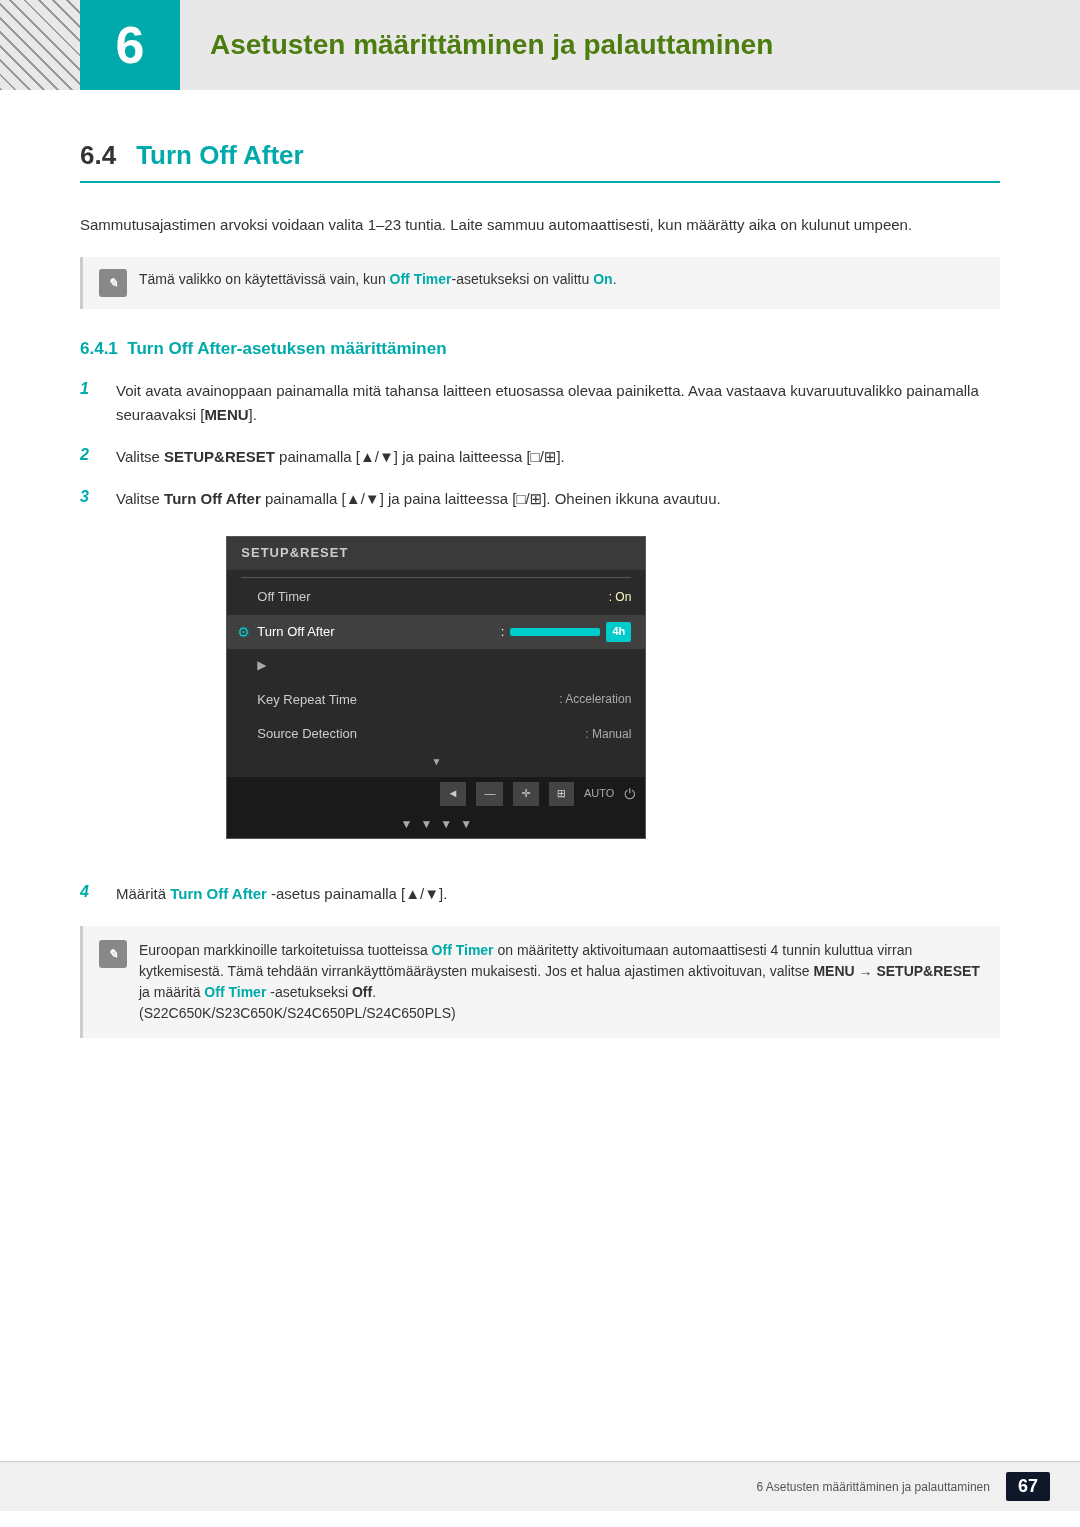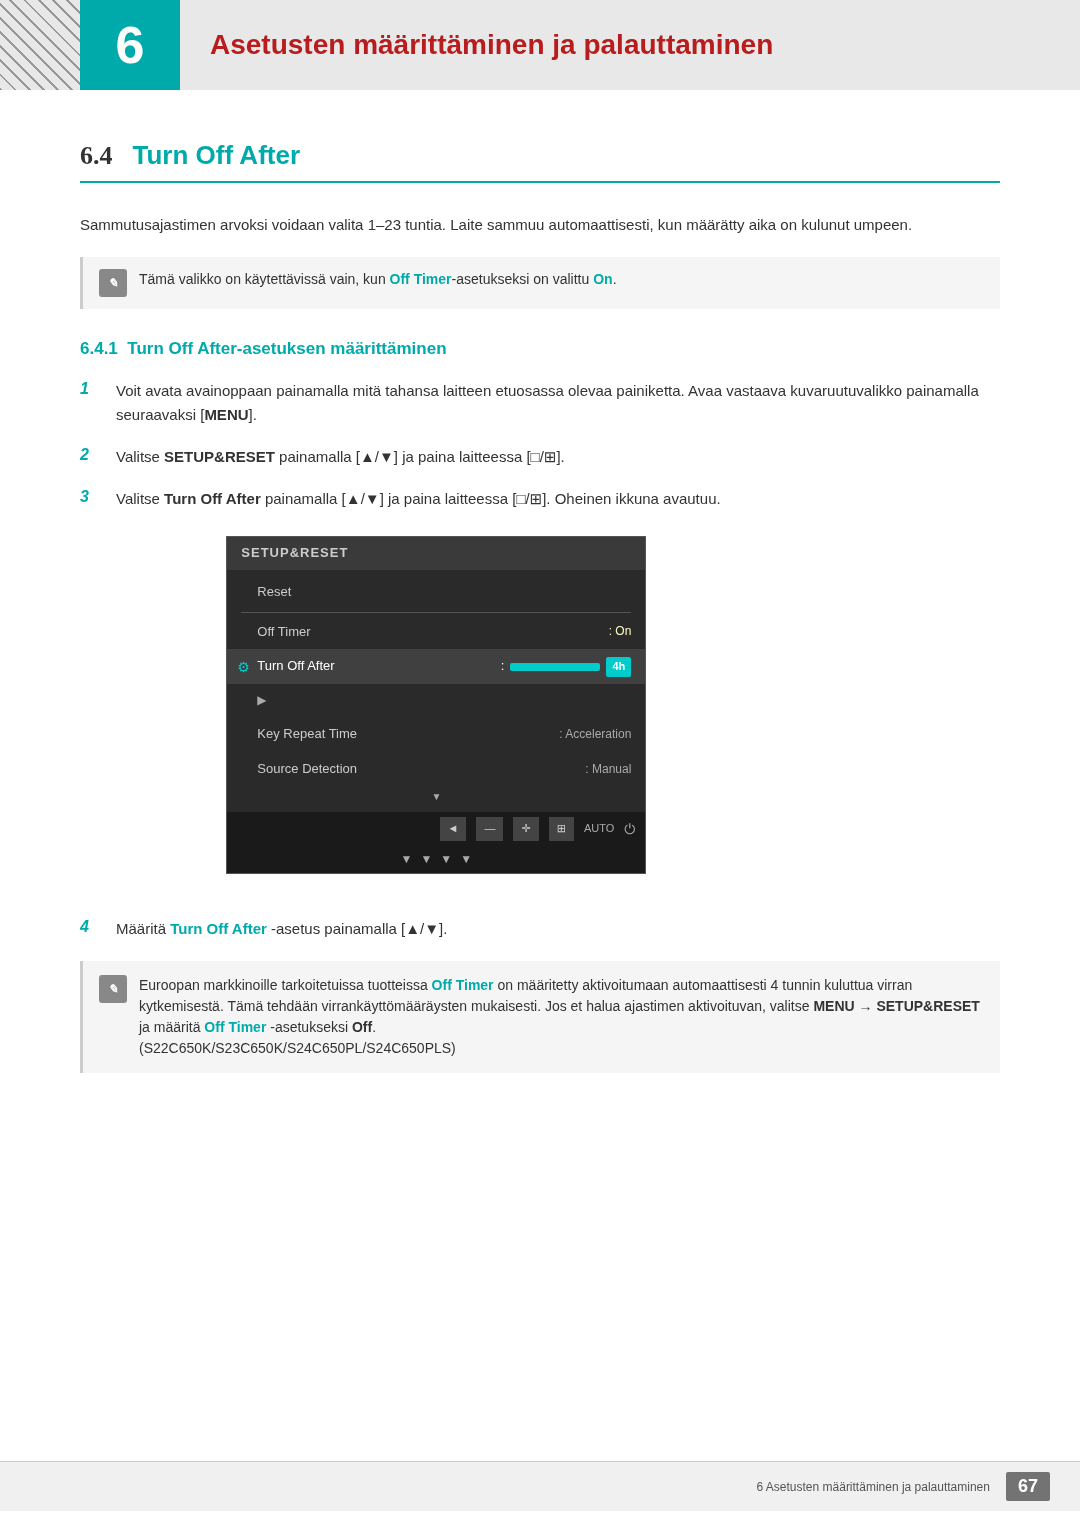--- a/index.html
+++ b/index.html
@@ -23,21 +23,21 @@
       min-height: 90px;
       display: flex;
       align-items: center;
       justify-content: center;
       flex-shrink: 0;
     }
 
     .chapter-title-text {
       font-size: 28px;
       font-weight: bold;
-      color: #b91c1c;
+      color: #4d7c0f;
       padding-left: 30px;
     }
 
     
     .content {
       padding: 50px 80px 80px 80px;
     }
 
     
     .section-heading {
@@ -46,21 +46,20 @@
       gap: 20px;
       margin-bottom: 30px;
       border-bottom: 2px solid #00aaaa;
       padding-bottom: 10px;
     }
 
     .section-number {
       font-size: 26px;
       font-weight: bold;
       color: #333;
-      font-family: Liberation Serif, serif;
     }
 
     .section-title {
       font-size: 26px;
       font-weight: bold;
       color: #00aaaa;
     }
 
     
     .body-text {
@@ -290,21 +289,21 @@
       padding: 10px 30px;
       gap: 16px;
     }
 
     .footer-chapter-text {
       font-size: 12px;
       color: #555;
     }
 
     .footer-page-number {
-      background: #737373;
+      background: #0f172a;
       color: #fff;
       font-size: 18px;
       font-weight: bold;
       padding: 4px 12px;
       border-radius: 2px;
     }
 
     .chapter-header-wrapper {
       position: relative;
       display: flex;
@@ -396,23 +395,20 @@
       <span class="step-number">3</span>
       <div class="step-text">
         Valitse <strong>Turn Off After</strong> painamalla [▲/▼] ja paina laitteessa [□/⊞]. Oheinen ikkuna avautuu.
 
         
         <div class="menu-mockup-container">
           <div class="menu-mockup">
             <div class="menu-title-bar">SETUP&amp;RESET</div>
             <div class="menu-items">
 
-              <div class="menu-item">
-                <span class="menu-item-name">Reset</span>
-              </div>
 
               <hr class="menu-divider">
 
 
               <div class="menu-item">
                 <span class="menu-item-name">Off Timer</span>
                 <span class="menu-item-value menu-item-value-on">: On</span>
               </div>
 
               <div class="menu-item active-item">

